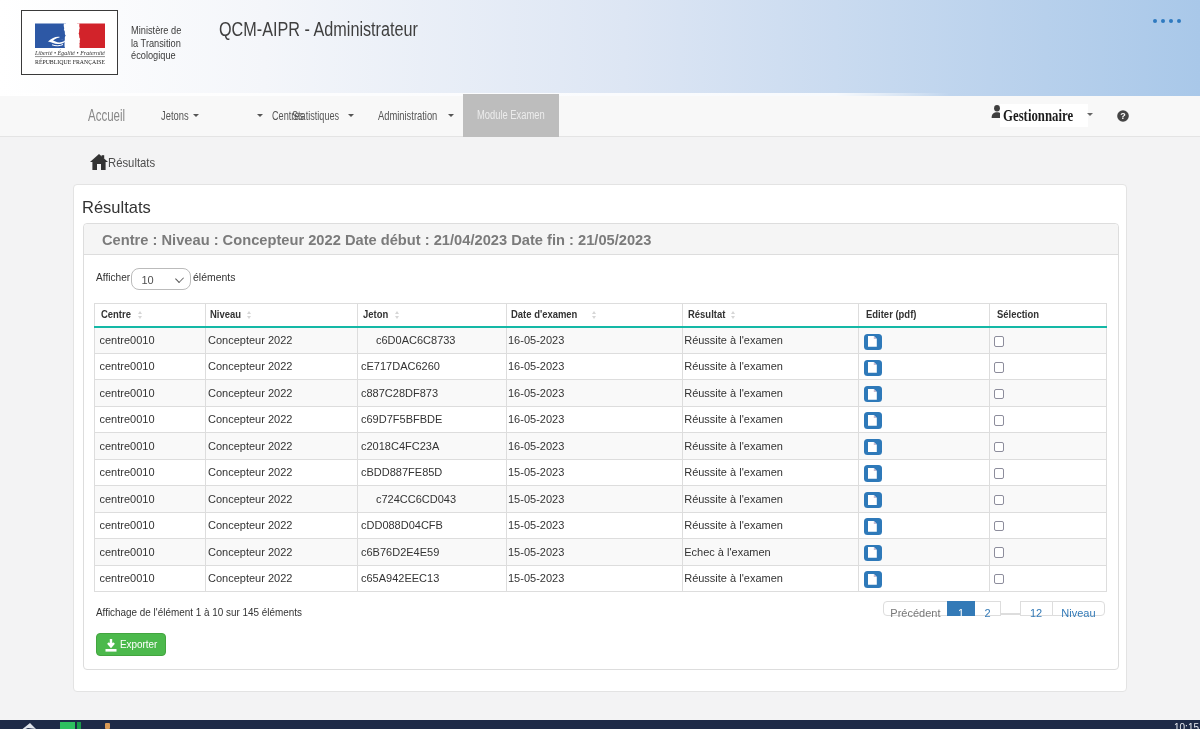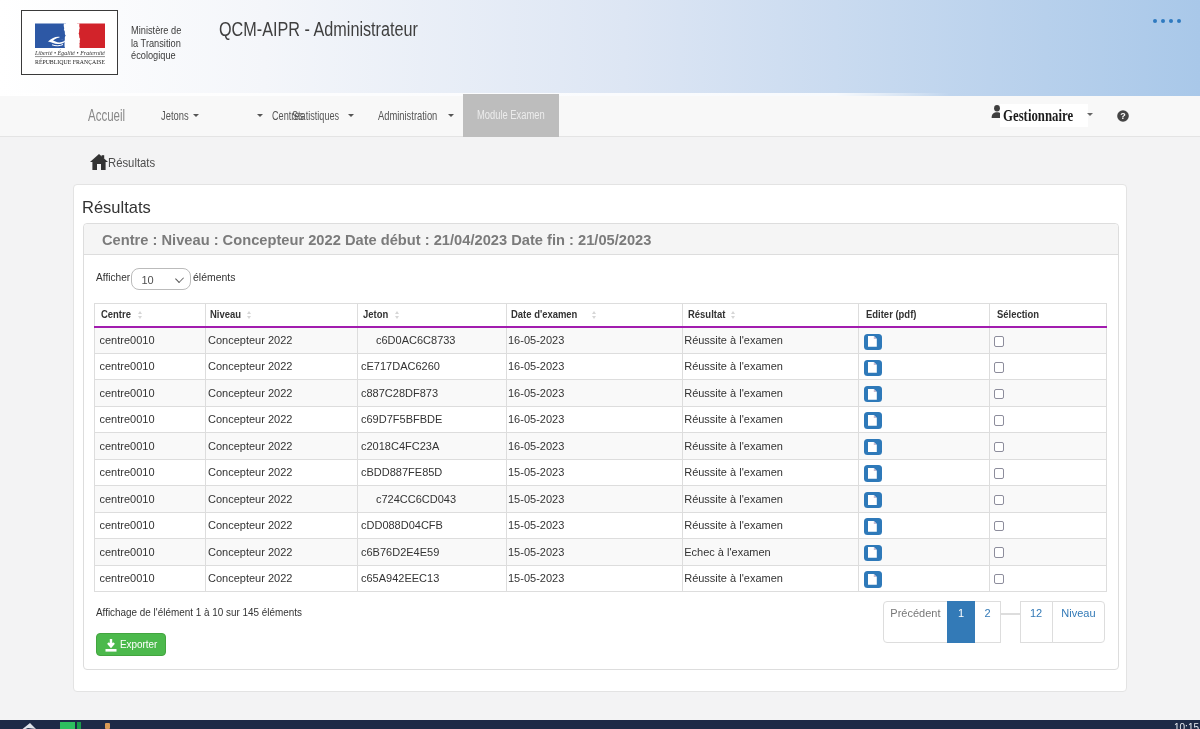--- a/index.html
+++ b/index.html
@@ -32,41 +32,41 @@
 #subheadtx { position:absolute; left:18px; top:7.5px; font-size:14.6px; font-weight:bold; color:#7b7b7b; white-space:nowrap; transform:scaleX(1.005); transform-origin:0 0; }
 
 #lbl-aff { position:absolute; left:11.5px; top:47px; font-size:11px; color:#333; transform:scaleX(0.92); transform-origin:0 0; }
 #lensel { position:absolute; left:47px; top:44px; width:60px; height:21.5px; border:1px solid #bbb; border-radius:8px; background:#fff; font-size:11px; color:#4e4e4e; }
 #lensel .v { position:absolute; left:9.5px; top:4.5px; }
 #lensel .chev { position:absolute; right:7px; top:6px; width:7px; height:7px; border-left:1.6px solid #555; border-bottom:1.6px solid #555; transform:rotate(-45deg) scaleY(0.8); }
 #lbl-ele { position:absolute; left:108.5px; top:47px; font-size:11px; color:#333; transform:scaleX(0.95); transform-origin:0 0; }
 
 
 #tbl { position:absolute; left:10px; top:79px; width:1012px; border-collapse:collapse; table-layout:fixed; font-size:11px; color:#333; }
-#tbl th { font-weight:bold; text-align:left; height:23.6px; border-bottom:2px solid #a21caf; border-left:1px solid #ddd; position:relative; padding:0; }
+#tbl th { font-weight:bold; text-align:left; height:23.6px; border-bottom:2px solid #14b8a6; border-left:1px solid #ddd; position:relative; padding:0; }
 #tbl th:last-child { border-right:1px solid #ddd; }
 #tbl td { height:26.45px; border-top:1px solid #ddd; border-left:1px solid #ddd; padding:0; position:relative; }
 #tbl td:last-child { border-right:1px solid #ddd; }
 #tbl th .t, #tbl td .t { position:absolute; left:4.5px; top:49%; transform:translateY(-50%); white-space:nowrap; }
 #tbl th .t { left:5px; top:44%; transform:translateY(-50%) scaleX(0.86); transform-origin:0 50%; }
 #tbl tbody tr:nth-child(odd) { background:#f9f9f9; }
 #tbl tbody tr:first-child td { border-top:none; }
 #tbl { border-top:1px solid #ddd; border-bottom:1px solid #ddd; }
 .sorticon { position:absolute; display:inline-block; width:6px; height:9px; }
 .sorticon:before { content:""; position:absolute; left:0; top:0; border-left:2.6px solid transparent; border-right:2.6px solid transparent; border-bottom:3.6px solid rgba(0,0,0,0.16); }
 .sorticon:after { content:""; position:absolute; left:0; top:5.2px; border-left:2.6px solid transparent; border-right:2.6px solid transparent; border-top:3.6px solid rgba(0,0,0,0.16); }
 
 .pdfbtn { position:absolute; left:4.5px; top:5.5px; width:18.5px; height:16.5px; background:#2e79b9; border-radius:3.5px; }
 .pdfbtn svg { position:absolute; left:4.8px; top:2.8px; }
 .cbox { position:absolute; left:4.8px; top:8.3px; width:10px; height:10.5px; background:#fff; border:1.3px solid #8d8d9c; border-radius:2px; }
 
 
 #info { position:absolute; left:11.5px; top:382px; font-size:11px; color:#333; transform:scaleX(0.9); transform-origin:0 0; }
 #pager { position:absolute; left:799px; top:377px; height:25px; font-size:11px; color:#337ab7; }
-.pg { position:absolute; top:0; height:42px; line-height:23.5px; border:1px solid #ddd; background:#fff; text-align:center; }
+.pg { position:absolute; top:0; height:15px; line-height:23.5px; border:1px solid #ddd; background:#fff; text-align:center; }
 #exportbtn { position:absolute; left:12px; top:408.5px; width:69.5px; height:23.5px; background:#4cb94c; border:1px solid #43a53f; border-radius:4px; }
 #exportbtn .tx { position:absolute; left:23px; top:4px; color:#fff; font-size:11px; transform:scaleX(0.9); transform-origin:0 0; }
 
 
 #taskbar { position:absolute; left:0; top:720px; width:1200px; height:9px; background:#1e2a47; overflow:hidden; }
 </style>
 </head>
 <body>
 
 <div id="header">

